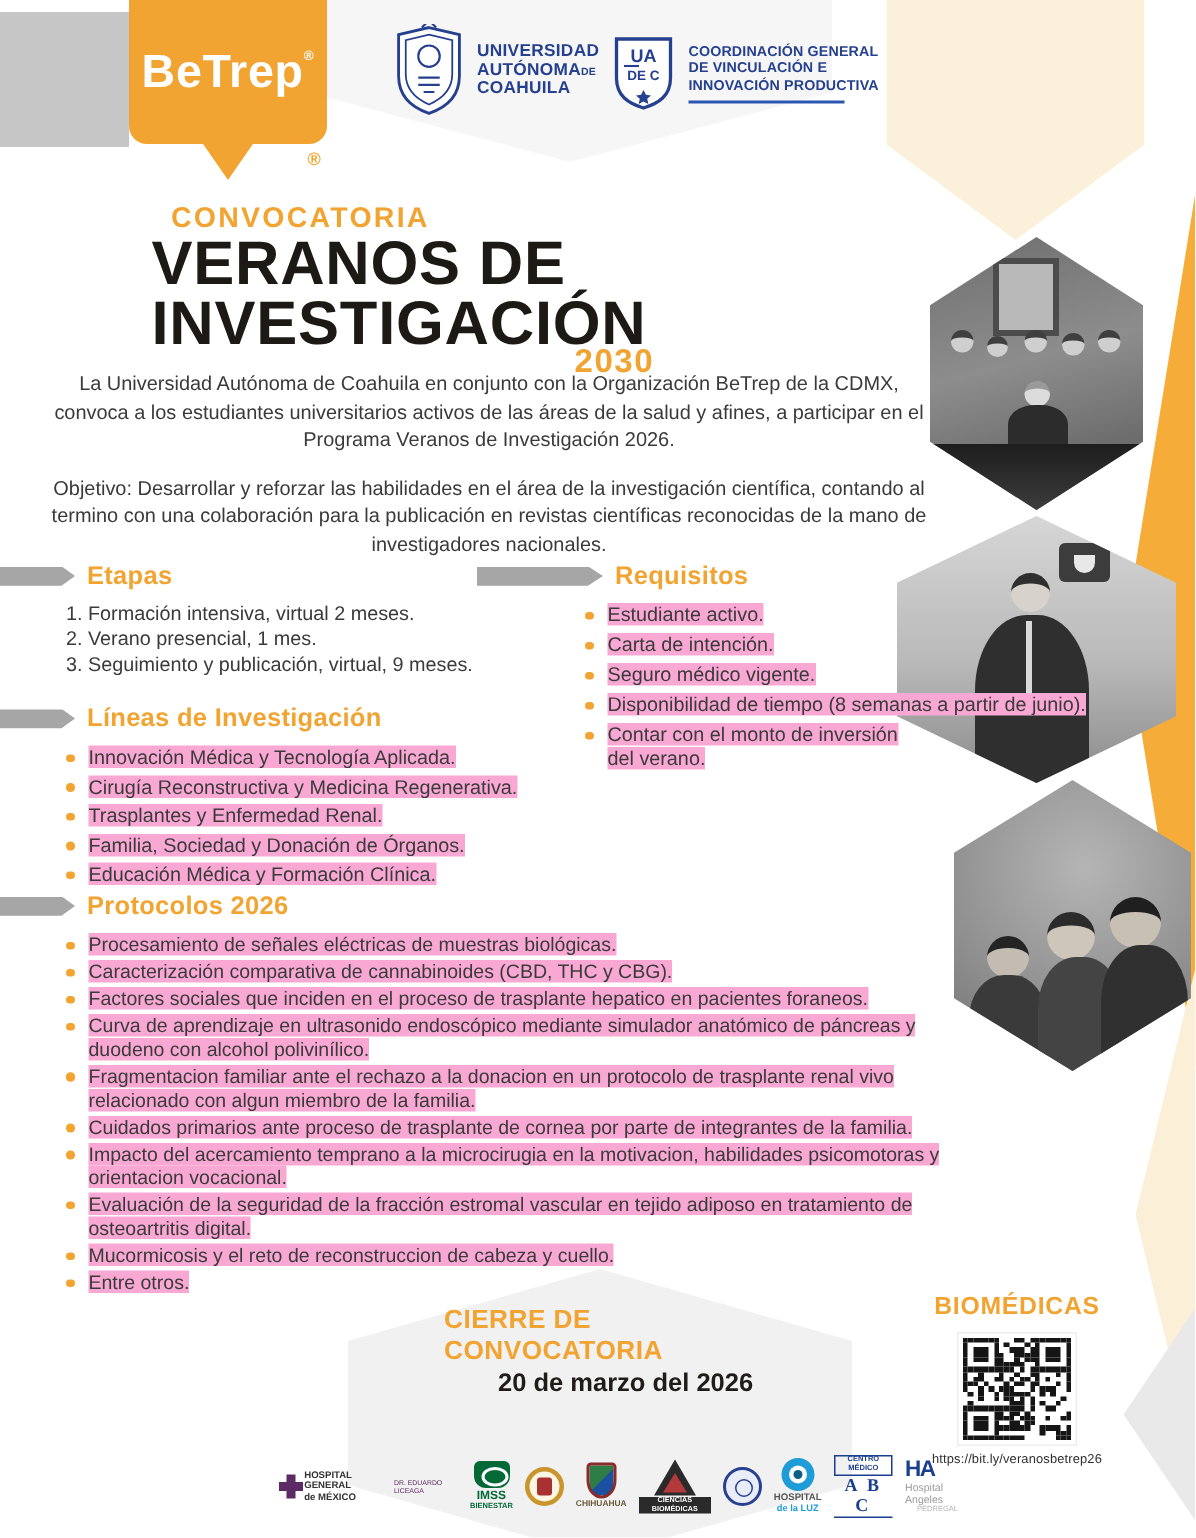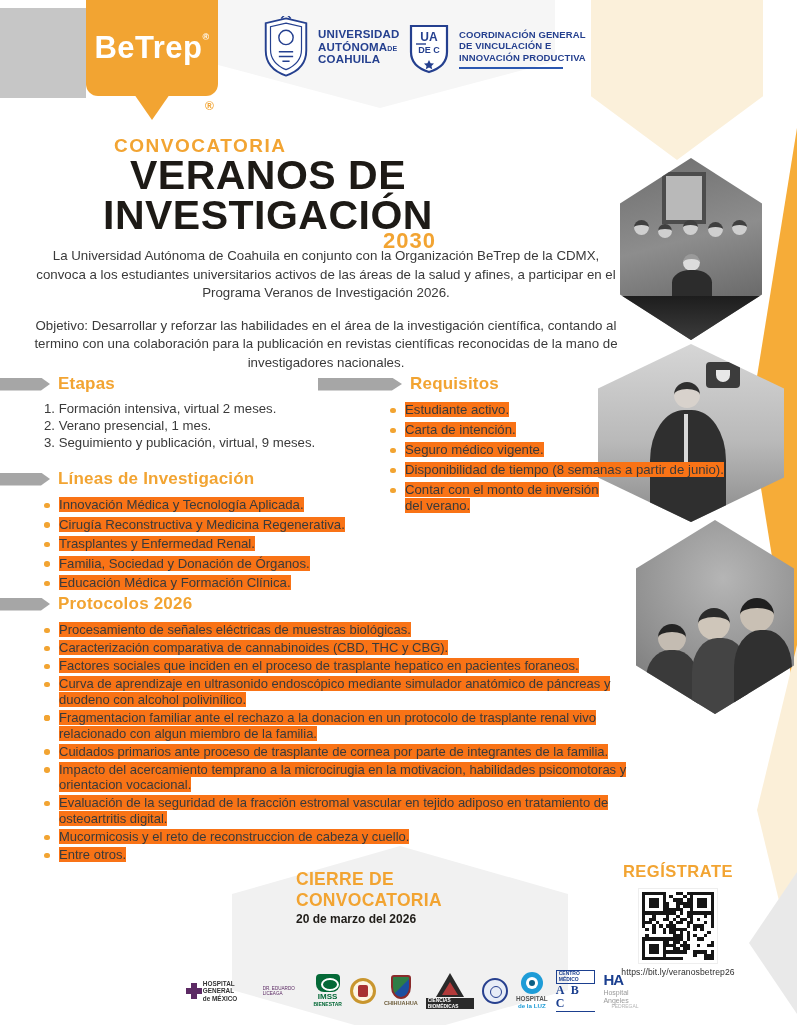--- a/index.html
+++ b/index.html
@@ -29,21 +29,21 @@
 
   .uadec-logo { position:absolute; left:262px; top:16px; display:flex; align-items:center; gap:8px; z-index:2; }
   .uadec-text { color:#25408f; font-weight:bold; font-size:11.5px; line-height:1.08; letter-spacing:.2px; }
   .uadec-text .sm { font-size:7px; }
   .cgvip-logo { position:absolute; left:408px; top:24px; display:flex; align-items:center; gap:9px; z-index:2; }
   .cgvip-text { color:#25408f; font-weight:bold; font-size:9.5px; line-height:1.22; letter-spacing:.1px; }
   .cgvip-underline { width:104px; height:2.5px; background:#2b57b0; margin-top:3px; }
 
   
   .kicker { position:absolute; left:114px; top:135px; color:#f2a432; font-weight:bold; font-size:19px; letter-spacing:1.5px; z-index:2; }
-  .main-title { position:absolute; left:88px; top:155px; width:360px; text-align:center; color:#1d1a16;
+  .main-title { position:absolute; left:101px; top:155px; width:360px; text-align:left; color:#1d1a16;
                 font-size:41px; font-weight:bold; line-height:.98; letter-spacing:.5px; white-space:nowrap; z-index:2; }
   .title-year { position:absolute; left:88px; top:228px; width:348px; text-align:right; color:#f2a432;
                 font-size:22px; font-weight:bold; letter-spacing:1px; z-index:2; }
 
   
   .intro { position:absolute; left:32px; top:247px; width:588px; text-align:center; color:#3a3a3a;
            font-size:13.3px; line-height:1.4; z-index:2; }
   .intro p + p { margin-top:14px; }
 
   
@@ -58,21 +58,21 @@
   .sec-requisitos .sec-bar { width:84px; clip-path:polygon(0 0,88% 0,100% 50%,88% 100%,0 100%); }
   .sec-lineas { left:0; top:471px; width:460px; }
   .sec-lineas .sec-bar { width:50px; }
   .sec-protocolos { left:0; top:596px; width:650px; }
   .sec-protocolos .sec-bar { width:50px; }
 
   .plain-list { list-style:none; margin:8px 0 0 44px; color:#3a3a3a; font-size:13.2px; line-height:1.3; }
   .bullet-list { list-style:none; margin:10px 0 0 44px; color:#3a3a3a; font-size:13.2px; }
   .bullet-item { position:relative; padding-left:15px; margin-bottom:3px; line-height:1.22; white-space:pre-line; }
   .bullet-item .dot { position:absolute; left:0; top:5.5px; width:5.5px; height:5.5px; border-radius:50%; background:#f2a432; }
-  .bullet-item .item-text { background:#f97316; box-decoration-break:clone; -webkit-box-decoration-break:clone; }
+  .bullet-item .item-text { background:#f9a8d4; box-decoration-break:clone; -webkit-box-decoration-break:clone; }
   .sec-requisitos .bullet-list { margin-left:72px; width:360px; }
   .sec-requisitos .bullet-item { margin-bottom:4px; }
   .sec-lineas .bullet-item { margin-bottom:3.5px; }
   .sec-protocolos .bullet-list { width:600px; }
   .sec-protocolos .bullet-item { margin-bottom:2.5px; line-height:1.2; font-size:13px; }
 
   
   .photo { position:absolute; z-index:1; clip-path:polygon(50% 0,100% 25%,100% 75%,50% 100%,0 75%,0 25%); overflow:hidden; }
   .photo-1 { left:620px; top:158px; width:142px; height:182px; background:linear-gradient(165deg,#6e6e6e,#8d8d8d 45%,#565656); }
   .photo-2 { left:598px; top:344px; width:186px; height:178px; background:linear-gradient(180deg,#d6d6d6,#b9b9b9 55%,#8a8a8a); }
@@ -80,32 +80,32 @@
   .ph { position:absolute; }
   .ph-frame { left:42px; top:14px; width:44px; height:52px; background:#b9b9b9; border:4px solid #4c4c4c; }
   .ph-head { border-radius:50%; background:#cfcfcf; border-top:5px solid #3f3f3f; }
   .ph-body { border-radius:45% 45% 0 0; }
   .ph-desk { left:0; bottom:0; width:100%; height:44px; background:linear-gradient(#1d1d1d,#3c3c3c); }
   .ph-sign { background:#3c3c3c; }
 
   
   .cierre { position:absolute; left:296px; top:869px; z-index:2; }
   .cierre-line { color:#f2a432; font-weight:bold; font-size:17.5px; line-height:1.18; letter-spacing:.3px; }
-  .cierre-date { color:#201d19; font-weight:bold; font-size:12px; margin-top:2px; }
+  .cierre-date { color:#201d19; font-weight:bold; font-size:17px; margin-top:2px;margin-left:36px; }
 
   .registro { position:absolute; left:592px; top:862px; width:172px; text-align:center; z-index:2; }
   .registro-title { color:#f2a432; font-weight:bold; font-size:16.5px; letter-spacing:.5px; }
   .qr { position:relative; width:80px; height:76px; margin:7px auto 0; background:#fff; padding:3px; border:1px solid #eee; }
   .qr-grid { position:relative; width:100%; height:100%; }
   .qr-grid div { position:absolute; background:#151515; }
   .registro-url { margin-top:3px; font-size:8.6px; color:#2e2e2e; letter-spacing:.1px; }
 
   
   .partners { position:absolute; left:186px; top:962px; width:460px; height:58px; display:flex; align-items:center; gap:8px; z-index:2; }
-  .partner { display:flex; flex-direction:column; align-items:center; text-align:left; color:#4a4a4a; line-height:1.12; }
+  .partner { display:flex; flex-direction:column; align-items:center; text-align:center; color:#4a4a4a; line-height:1.12; }
   .p-icon { display:block; }
   .p-l1 { font-size:6.4px; font-weight:bold; white-space:pre-line; }
   .p-l2 { font-size:6.2px; font-weight:bold; }
   .p-l3 { font-size:4.6px; }
 
   .partner[data-icon="cross"] { flex-direction:row; gap:4px; text-align:left; align-items:center; }
   .partner[data-icon="cross"] .p-icon { width:16px; height:16px; position:relative; }
   .partner[data-icon="cross"] .p-icon::before, .partner[data-icon="cross"] .p-icon::after { content:""; position:absolute; background:#5c2a64; }
   .partner[data-icon="cross"] .p-icon::before { left:5px; top:0; width:6px; height:16px; }
   .partner[data-icon="cross"] .p-icon::after { left:0; top:5px; width:16px; height:6px; }
@@ -294,21 +294,21 @@
       </ul>
   </div>
 
   <div class="cierre">
     <div class="cierre-line">CIERRE DE</div>
     <div class="cierre-line">CONVOCATORIA</div>
     <div class="cierre-date">20 de marzo del 2026</div>
   </div>
 
   <div class="registro">
-    <div class="registro-title">REGÍSTRATE</div>
+    <div class="registro-title">BIOMÉDICAS</div>
     <div class="qr">
       <div class="qr-grid">
           <div style="left: 0%; top: 0%; width: 4.7619%; height: 4.7619%;"></div>
           <div style="left: 4.7619%; top: 0%; width: 4.7619%; height: 4.7619%;"></div>
           <div style="left: 9.52381%; top: 0%; width: 4.7619%; height: 4.7619%;"></div>
           <div style="left: 14.2857%; top: 0%; width: 4.7619%; height: 4.7619%;"></div>
           <div style="left: 19.0476%; top: 0%; width: 4.7619%; height: 4.7619%;"></div>
           <div style="left: 23.8095%; top: 0%; width: 4.7619%; height: 4.7619%;"></div>
           <div style="left: 28.5714%; top: 0%; width: 4.7619%; height: 4.7619%;"></div>
           <div style="left: 47.619%; top: 0%; width: 4.7619%; height: 4.7619%;"></div>

